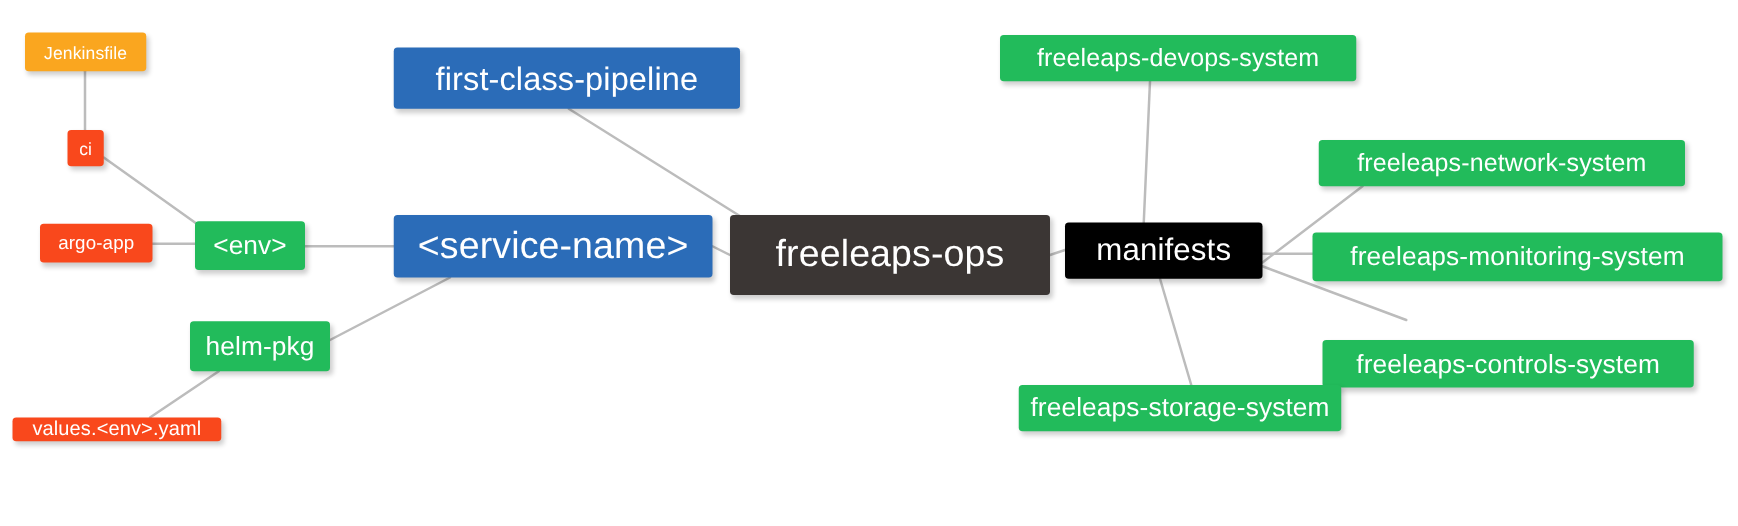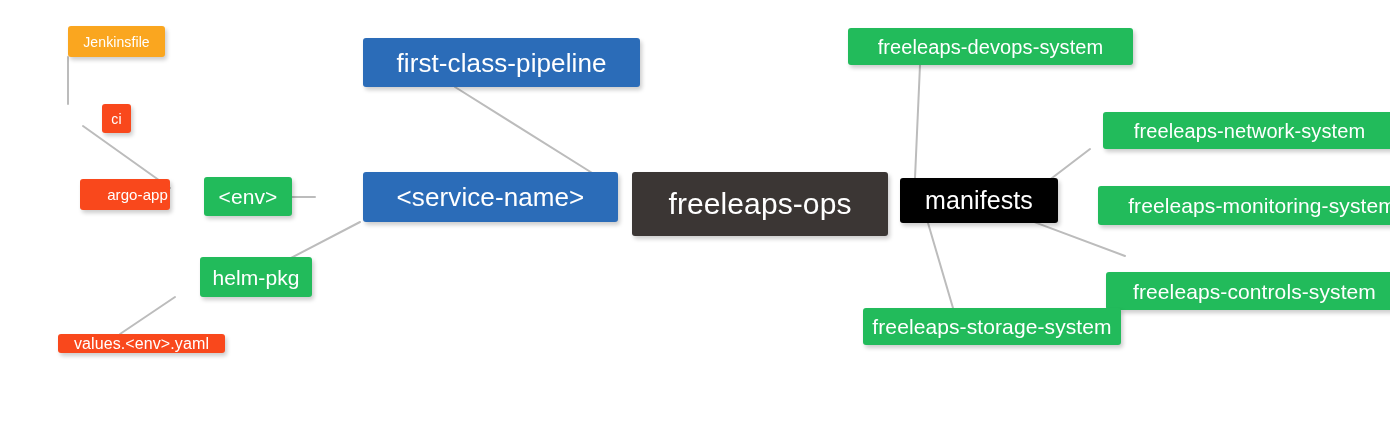--- a/index.html
+++ b/index.html
@@ -34,21 +34,20 @@
     align-items: center;
     justify-content: center;
     color: #ffffff;
     border-radius: 3px;
     white-space: nowrap;
     line-height: 1;
     letter-spacing: 0.1px;
     box-shadow: 2px 3px 4px rgba(0,0,0,0.20);
     z-index: 2;
     user-select: none;
-    margin-left: 48px;
   }
   .node-label {
     display: block;
     padding: 0 2px;
   }
 </style>
 </head>
 <body>
 
 <div id="canvas">
@@ -68,39 +67,39 @@
       <line x1="1010" y1="213" x2="1125" y2="256" stroke="#bcbcbc" stroke-width="2" stroke-linecap="round"></line>
       <line x1="928" y1="223" x2="953" y2="308" stroke="#bcbcbc" stroke-width="2" stroke-linecap="round"></line>
     </svg>
   <div id="node-layer">
       <div class="node" style="left: 584px; top: 172px; width: 256px; height: 64px; background: rgb(59, 54, 52); font-size: 30px;">
         <span class="node-label">freeleaps-ops</span>
       </div>
       <div class="node" style="left: 315px; top: 38px; width: 277px; height: 49px; background: rgb(43, 108, 184); font-size: 26px;">
         <span class="node-label">first-class-pipeline</span>
       </div>
-      <div class="node" style="left: 315px; top: 172px; width: 255px; height: 50px; background: rgb(43, 108, 184); font-size: 26px;">
+      <div class="node" style="left: 315px; top: 172px; width: 255px; height: 50px; background: rgb(43, 108, 184); font-size: 30px;">
         <span class="node-label">&lt;service-name&gt;</span>
       </div>
       <div class="node" style="left: 852px; top: 178px; width: 158px; height: 45px; background: #000000; font-size: 25px;">
         <span class="node-label">manifests</span>
       </div>
       <div class="node" style="left: 156px; top: 177px; width: 88px; height: 39px; background: rgb(34, 187, 91); font-size: 21px;">
         <span class="node-label">&lt;env&gt;</span>
       </div>
       <div class="node" style="left: 152px; top: 257px; width: 112px; height: 40px; background: rgb(34, 187, 91); font-size: 21px;">
         <span class="node-label">helm-pkg</span>
       </div>
       <div class="node" style="left: 20px; top: 26px; width: 97px; height: 31px; background: rgb(250, 166, 31); font-size: 14px;">
         <span class="node-label">Jenkinsfile</span>
       </div>
       <div class="node" style="left: 54px; top: 104px; width: 29px; height: 29px; background: rgb(249, 72, 28); font-size: 14px;">
         <span class="node-label">ci</span>
       </div>
-      <div class="node" style="left: 32px; top: 179px; width: 90px; height: 31px; background: rgb(249, 72, 28); font-size: 15px; justify-content: flex-end;">
+      <div class="node" style="left: 32px; top: 179px; width: 90px; height: 31px; background: rgb(249, 72, 28); font-size: 15px;">
         <span class="node-label">argo-app</span>
       </div>
       <div class="node" style="left: 10px; top: 334px; width: 167px; height: 19px; background: rgb(249, 72, 28); font-size: 16px;">
         <span class="node-label">values.&lt;env&gt;.yaml</span>
       </div>
       <div class="node" style="left: 800px; top: 28px; width: 285px; height: 37px; background: rgb(34, 187, 91); font-size: 20px;">
         <span class="node-label">freeleaps-devops-system</span>
       </div>
       <div class="node" style="left: 1055px; top: 112px; width: 293px; height: 37px; background: rgb(34, 187, 91); font-size: 20px;">
         <span class="node-label">freeleaps-network-system</span>

